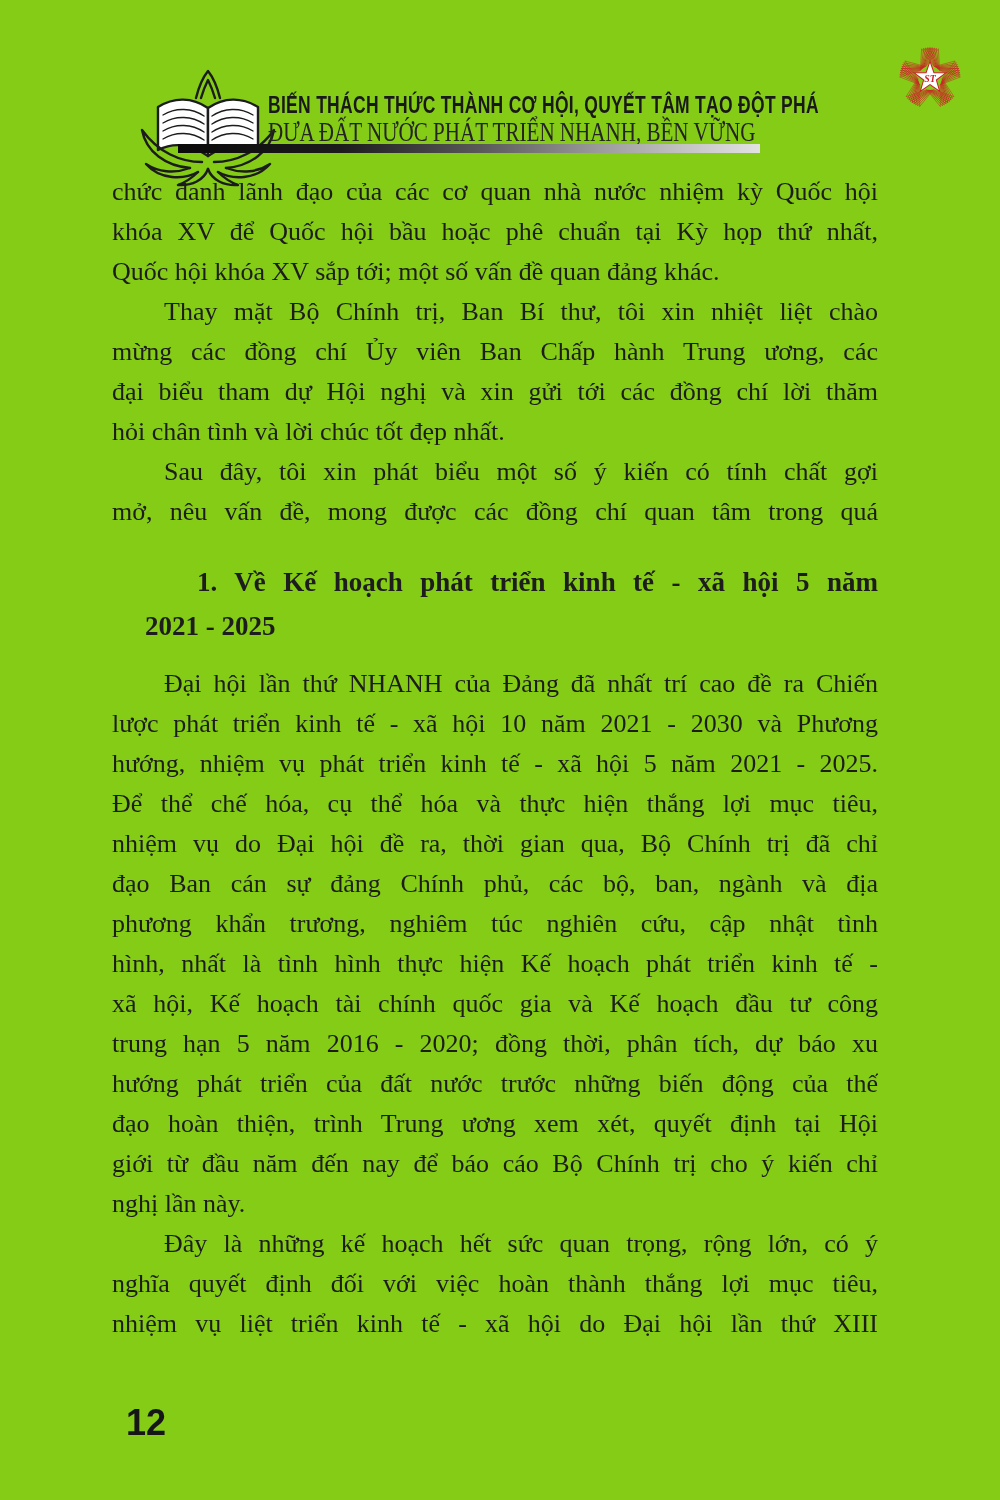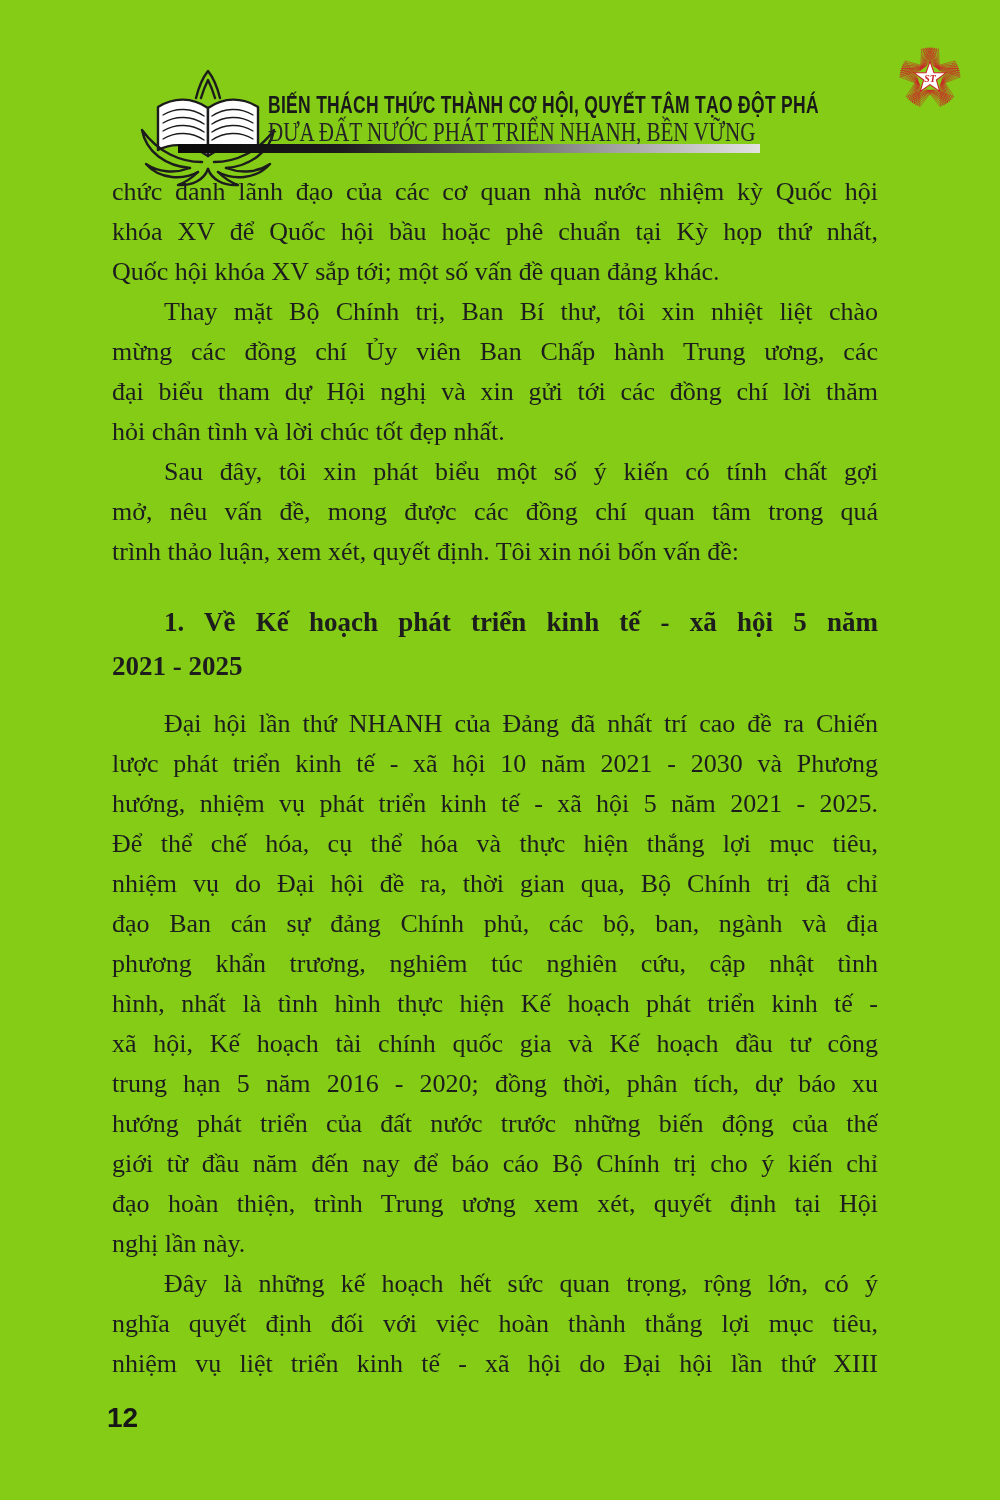--- a/index.html
+++ b/index.html
@@ -37,26 +37,26 @@
     font-size:26px;
   }
   .line{
     height:40px;line-height:40px;
     text-align:justify;text-align-last:justify;
     overflow:hidden;
   }
   .line.last{text-align-last:left;}
   .line.indent{text-indent:52px;font-family:Liberation Serif, serif;}
   .para.heading{margin:28px 0 16px 0;font-weight:700;font-size:27px;}
-  .para.heading .line{height:44px;line-height:44px;}
+  .para.heading .line{height:44px;line-height:44px;margin-left:33px;}
   
   .page-number{
-    position:absolute;left:107px;top:1402px;
+    position:absolute;left:126px;top:1402px;
     font-family:"Liberation Sans","DejaVu Sans",sans-serif;
-    font-weight:700;font-size:28px;color:#161616;
+    font-weight:700;font-size:36px;color:#161616;
   }
 </style>
 </head>
 <body>
 
 <div class="page">
 
   <div class="lotus-logo">
     <svg width="160" height="122" viewBox="0 0 160 122" fill="none" stroke="#1c1c1c" stroke-width="2.4" stroke-linecap="round" stroke-linejoin="round">
 
@@ -138,40 +138,39 @@
       </div>
       <div class="para body">
         <div class="line indent">Thay mặt Bộ Chính trị, Ban Bí thư, tôi xin nhiệt liệt chào</div>
         <div class="line">mừng các đồng chí Ủy viên Ban Chấp hành Trung ương, các</div>
         <div class="line">đại biểu tham dự Hội nghị và xin gửi tới các đồng chí lời thăm</div>
         <div class="line last">hỏi chân tình và lời chúc tốt đẹp nhất.</div>
       </div>
       <div class="para body">
         <div class="line indent">Sau đây, tôi xin phát biểu một số ý kiến có tính chất gợi</div>
         <div class="line">mở, nêu vấn đề, mong được các đồng chí quan tâm trong quá</div>
-        <div class="line last">trình thảo luận, xem xét, quyết định. Tôi xin nói bốn vấn đề:</div>
       </div>
       <div class="para heading">
         <div class="line indent">1. Về Kế hoạch phát triển kinh tế - xã hội 5 năm</div>
         <div class="line last">2021 - 2025</div>
       </div>
       <div class="para body">
         <div class="line indent">Đại hội lần thứ NHANH của Đảng đã nhất trí cao đề ra Chiến</div>
         <div class="line">lược phát triển kinh tế - xã hội 10 năm 2021 - 2030 và Phương</div>
         <div class="line">hướng, nhiệm vụ phát triển kinh tế - xã hội 5 năm 2021 - 2025.</div>
         <div class="line">Để thể chế hóa, cụ thể hóa và thực hiện thắng lợi mục tiêu,</div>
         <div class="line">nhiệm vụ do Đại hội đề ra, thời gian qua, Bộ Chính trị đã chỉ</div>
         <div class="line">đạo Ban cán sự đảng Chính phủ, các bộ, ban, ngành và địa</div>
         <div class="line">phương khẩn trương, nghiêm túc nghiên cứu, cập nhật tình</div>
         <div class="line">hình, nhất là tình hình thực hiện Kế hoạch phát triển kinh tế -</div>
         <div class="line">xã hội, Kế hoạch tài chính quốc gia và Kế hoạch đầu tư công</div>
         <div class="line">trung hạn 5 năm 2016 - 2020; đồng thời, phân tích, dự báo xu</div>
         <div class="line">hướng phát triển của đất nước trước những biến động của thế</div>
+        <div class="line">đạo hoàn thiện, trình Trung ương xem xét, quyết định tại Hội</div>
         <div class="line">giới từ đầu năm đến nay để báo cáo Bộ Chính trị cho ý kiến chỉ</div>
-        <div class="line">đạo hoàn thiện, trình Trung ương xem xét, quyết định tại Hội</div>
         <div class="line last">nghị lần này.</div>
       </div>
       <div class="para body">
         <div class="line indent">Đây là những kế hoạch hết sức quan trọng, rộng lớn, có ý</div>
         <div class="line">nghĩa quyết định đối với việc hoàn thành thắng lợi mục tiêu,</div>
         <div class="line">nhiệm vụ liệt triển kinh tế - xã hội do Đại hội lần thứ XIII</div>
       </div>
     </div>
 
   <div class="page-number">12</div>

